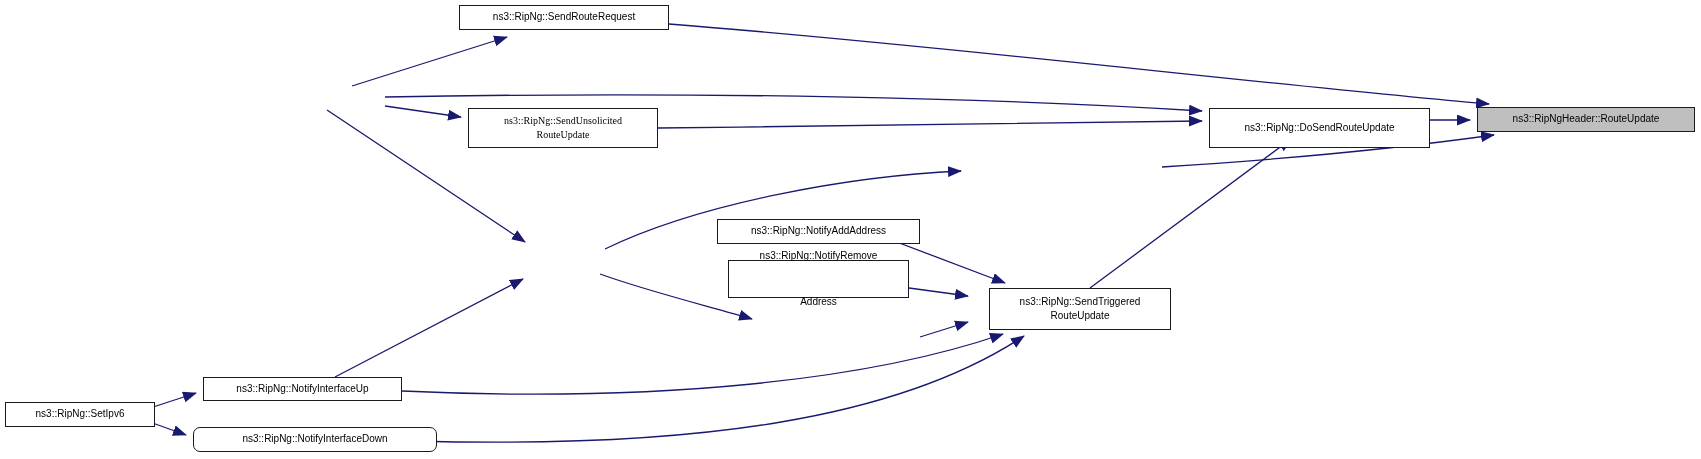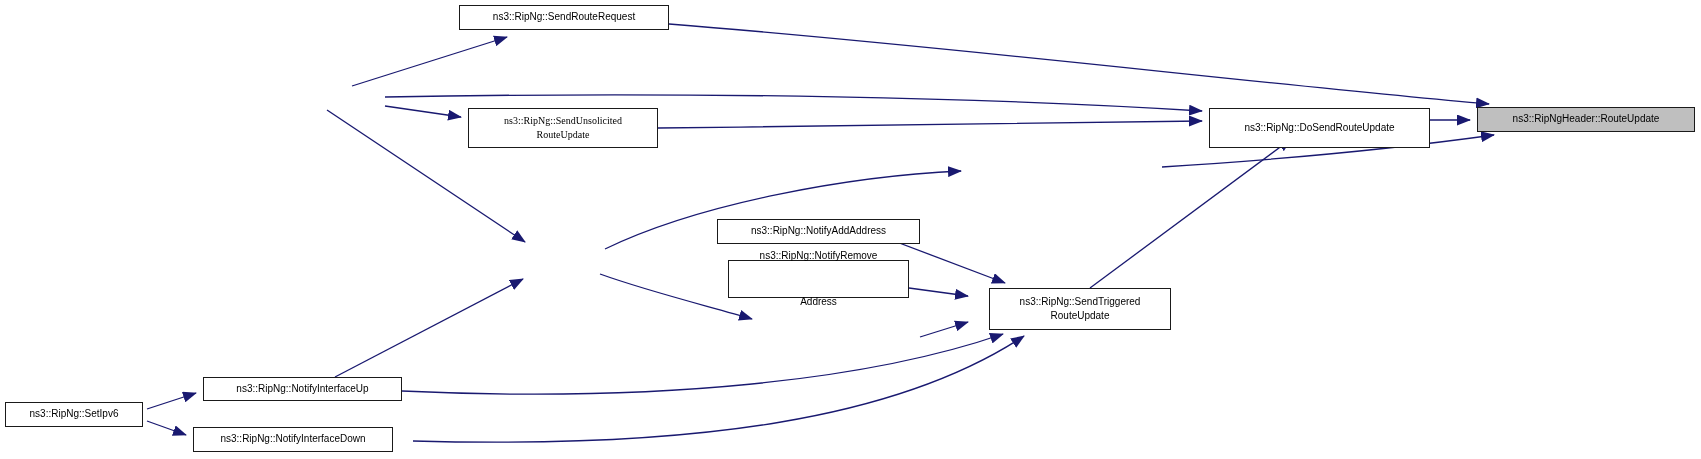--- a/index.html
+++ b/index.html
@@ -97,19 +97,19 @@
       <span>ns3::RipNg::NotifyRemove</span>
       <span>Address</span>
     </div>
     <div class="node" style="left: 975px; top: 288px; width: 182px; height: 42px; margin-left: 14px;">
       <span>ns3::RipNg::SendTriggered</span>
       <span>RouteUpdate</span>
     </div>
     <div class="node" style="left: 203px; top: 377px; width: 199px; height: 24px;">
       <span>ns3::RipNg::NotifyInterfaceUp</span>
     </div>
-    <div class="node" style="left: 5px; top: 402px; width: 138px; height: 25px;">
+    <div class="node" style="left: 5px; top: 402px; width: 150px; height: 25px;">
       <span>ns3::RipNg::SetIpv6</span>
     </div>
-    <div class="node" style="left: 193px; top: 427px; width: 200px; height: 25px;">
+    <div class="node" style="left: 193px; top: 427px; width: 244px; height: 25px; border-radius: 7px;">
       <span>ns3::RipNg::NotifyInterfaceDown</span>
     </div>
   </div>
 
 </body></html>

